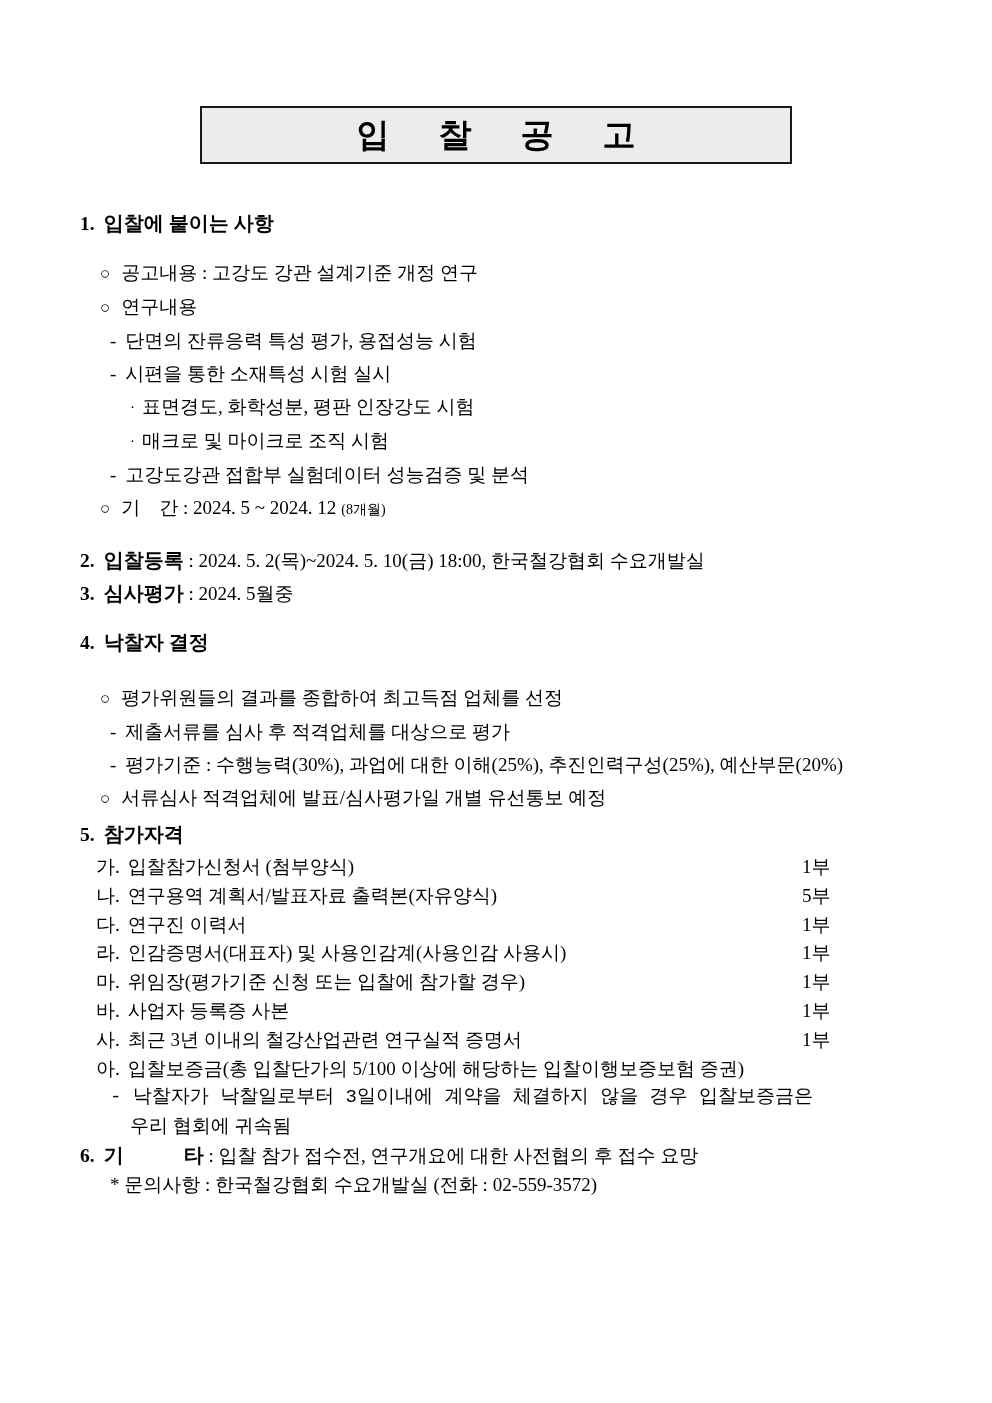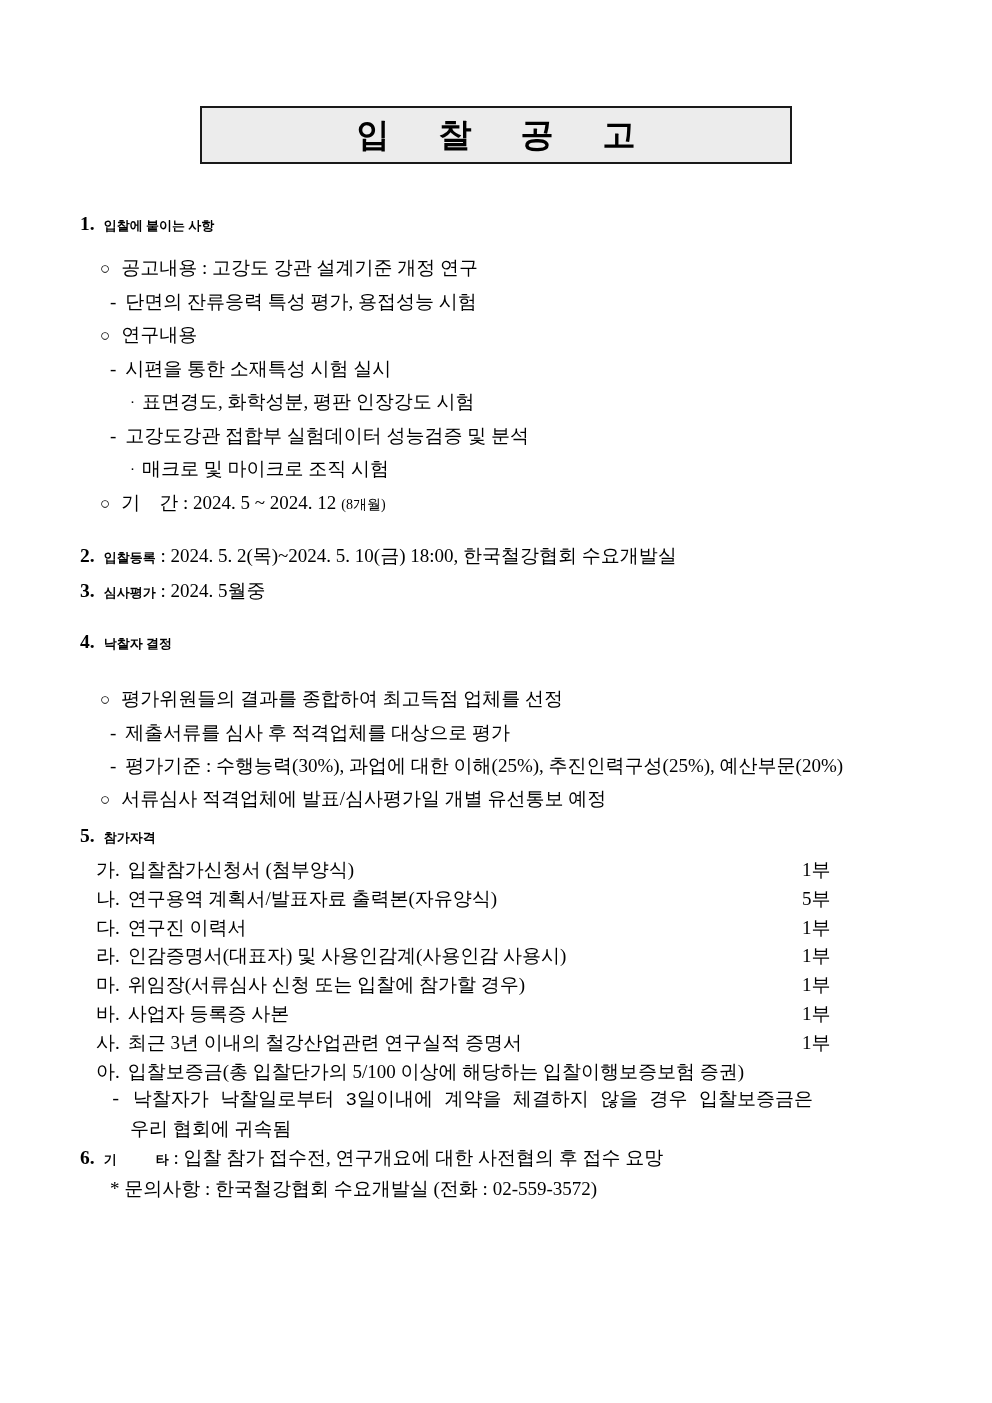--- a/index.html
+++ b/index.html
@@ -21,31 +21,31 @@
   .title-text {
     font-size:33px; font-weight:600; letter-spacing:8px;
     white-space:pre; transform:translateX(4px);
   }
   .content {
     position:absolute; left:80px; top:207px; width:880px;
     font-size:19px; line-height:33px;
   }
   .sec-head, .sec-line { font-size:19px; line-height:33px; }
   .no   { font-weight:700; font-size:19.5px; margin-right:9px; }
-  .hd   { font-weight:700; font-size:13px; white-space:pre-wrap; }
+  .hd   { font-weight:700; font-size:20px; white-space:pre-wrap; }
   .t    { white-space:pre-wrap; }
   .line { white-space:pre-wrap; }
   .ind-o    { padding-left:20px; }
   .ind-dash { padding-left:30px; }
   .ind-dot  { padding-left:50px; }
   .blt-o    { margin-right:11px; font-size:17px; }
   .blt-dash { margin-right:9px; }
   .blt-dot  { margin-right:7px; font-size:15px; vertical-align:1px; }
   .small { font-size:14px; margin-left:5px; }
-  .g1 { margin-top:9px; margin-bottom:18px; }
+  .g1 { margin-top:16px; margin-bottom:18px; }
   .s2 { }
   .s3 { margin-bottom:16px; }
   .g4 { margin-top:22px; margin-bottom:3px; }
   .s5rows { line-height:28.8px; margin-top:2px; }
   .row { position:relative; padding-left:16px; white-space:pre-wrap; }
   .row .lbl { margin-right:8px; }
   .row .count { position:absolute; left:722px; top:0; }
   .row-sub-dash { padding-left:30px; white-space:pre-wrap;font-family:Liberation Mono, monospace; }
   .row-sub-wrap { padding-left:50px; white-space:pre-wrap; }
   .s6 { line-height:28.8px; }
@@ -60,26 +60,26 @@
     <span class="title-text">입　찰　공　고</span>
   </div>
 
   <div class="content">
 
     <div class="sec-head">
       <span class="no">1.</span><span class="hd">입찰에 붙이는 사항</span>
     </div>
     <div class="g1">
       <div class="line ind-o"><span class="blt-o">○</span><span class="t">공고내용 : 고강도 강관 설계기준 개정 연구</span></div>
+      <div class="line ind-o"><span class="blt-o">○</span><span class="t">연구내용</span></div>
       <div class="line ind-dash"><span class="blt-dash">-</span><span class="t">단면의 잔류응력 특성 평가, 용접성능 시험</span></div>
-      <div class="line ind-o"><span class="blt-o">○</span><span class="t">연구내용</span></div>
       <div class="line ind-dash"><span class="blt-dash">-</span><span class="t">시편을 통한 소재특성 시험 실시</span></div>
       <div class="line ind-dot"><span class="blt-dot">·</span><span class="t">표면경도, 화학성분, 평판 인장강도 시험</span></div>
+      <div class="line ind-dot"><span class="blt-dot">·</span><span class="t">매크로 및 마이크로 조직 시험</span></div>
       <div class="line ind-dash"><span class="blt-dash">-</span><span class="t">고강도강관 접합부 실험데이터 성능검증 및 분석</span></div>
-      <div class="line ind-dot"><span class="blt-dot">·</span><span class="t">매크로 및 마이크로 조직 시험</span></div>
       <div class="line ind-o"><span class="blt-o">○</span><span class="t">기　간 : 2024. 5 ~ 2024. 12</span><span class="small">(8개월)</span></div>
     </div>
 
     <div class="sec-line s2">
       <span class="no">2.</span><span class="hd">입찰등록</span><span class="t"> : 2024. 5. 2(목)~2024. 5. 10(금) 18:00, 한국철강협회 수요개발실</span>
     </div>
 
     <div class="sec-line s3">
       <span class="no">3.</span><span class="hd">심사평가</span><span class="t"> : 2024. 5월중</span>
     </div>
@@ -95,21 +95,21 @@
     </div>
 
     <div class="sec-head">
       <span class="no">5.</span><span class="hd">참가자격</span>
     </div>
     <div class="s5rows">
       <div class="row"><span class="lbl">가.</span><span class="t">입찰참가신청서 (첨부양식)</span><span class="count">1부</span></div>
       <div class="row"><span class="lbl">나.</span><span class="t">연구용역 계획서/발표자료 출력본(자유양식)</span><span class="count">5부</span></div>
       <div class="row"><span class="lbl">다.</span><span class="t">연구진 이력서</span><span class="count">1부</span></div>
       <div class="row"><span class="lbl">라.</span><span class="t">인감증명서(대표자) 및 사용인감계(사용인감 사용시)</span><span class="count">1부</span></div>
-      <div class="row"><span class="lbl">마.</span><span class="t">위임장(서류심사 신청 또는 입찰에 참가할 경우)</span><span class="count">1부</span></div>
+      <div class="row"><span class="lbl">마.</span><span class="t">위임장(평가기준 신청 또는 입찰에 참가할 경우)</span><span class="count">1부</span></div>
       <div class="row"><span class="lbl">바.</span><span class="t">사업자 등록증 사본</span><span class="count">1부</span></div>
       <div class="row"><span class="lbl">사.</span><span class="t">최근 3년 이내의 철강산업관련 연구실적 증명서</span><span class="count">1부</span></div>
       <div class="row"><span class="lbl">아.</span><span class="t">입찰보증금(총 입찰단가의 5/100 이상에 해당하는 입찰이행보증보험 증권)</span></div>
       <div class="row-sub-dash">- 낙찰자가 낙찰일로부터 3일이내에 계약을 체결하지 않을 경우 입찰보증금은</div>
       <div class="row-sub-wrap">우리 협회에 귀속됨</div>
     </div>
 
     <div class="sec-line s6">
       <span class="no">6.</span><span class="hd">기　　　타</span><span class="t"> : 입찰 참가 접수전, 연구개요에 대한 사전협의 후 접수 요망</span>
     </div>

